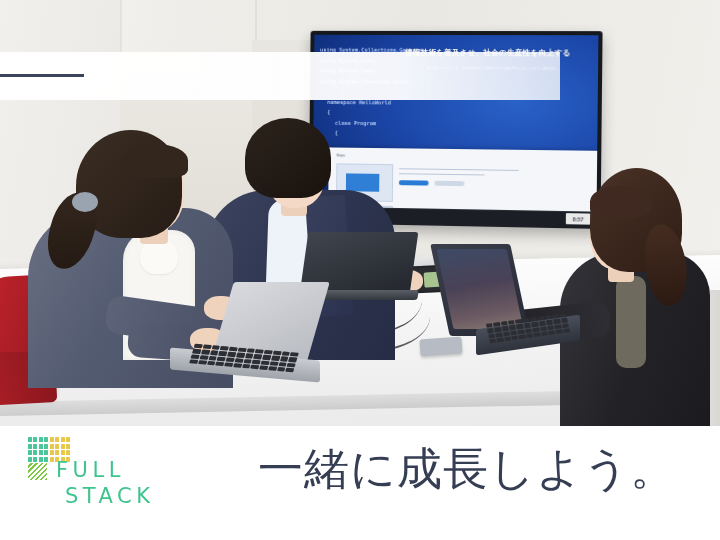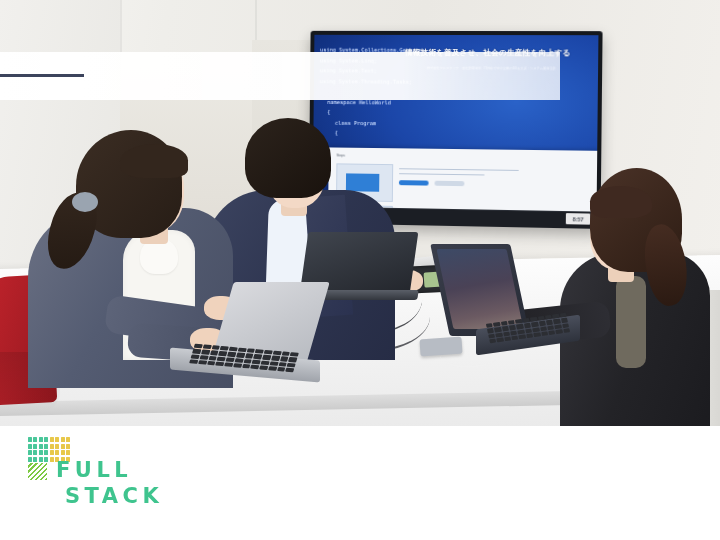--- a/index.html
+++ b/index.html
@@ -166,21 +166,21 @@
 
   
   .logo{position:absolute;left:28px;top:437px;width:200px;height:70px;}
   .logo-mark{position:absolute;left:0;top:0;width:42px;height:42px;}
   .dotgrid{position:absolute;left:0;top:0;width:42px;height:25px;
            display:grid;grid-template-columns:repeat(8,1fr);grid-template-rows:repeat(4,1fr);gap:1.6px;}
   .dotgrid i{display:block;border-radius:.5px;}
   .stripes{position:absolute;left:0;top:26px;width:19px;height:17px;overflow:hidden;
            background:repeating-linear-gradient(-45deg,#7dc943 0 1.8px,#ffffff 1.8px 3.6px);}
   .logo-text{position:absolute;left:28px;top:20px;
-             font-family:"DejaVu Sans","Liberation Sans",sans-serif;font-weight:bold;
+             font-family:"DejaVu Sans","Liberation Sans",sans-serif;font-weight:normal;
              font-size:21px;line-height:1.25;letter-spacing:4.5px;color:#3fc48e;}
   .logo-text .l2{display:block;padding-left:9px;text-align:right;}
 </style>
 </head>
 <body>
 
 <div id="stage">
 
   <div class="photo">
 
@@ -421,20 +421,21 @@
 
     <div style="position:absolute;left:690px;top:290px;width:40px;height:136px;
                 background:linear-gradient(90deg,#e6e5e1,#d4d3cf);z-index:3"></div>
 
   </div>
 
   <div class="top-band"></div>
   <div class="rule"></div>
 
   <div class="bottom-panel"></div>
+  <div class="bottom-title">一緒に成長しよう。</div>
 
   <div class="logo">
     <div class="logo-mark">
       <div class="dotgrid" id="dotgrid">
           <i style="background: rgb(74, 199, 154);"></i>
           <i style="background: rgb(74, 199, 154);"></i>
           <i style="background: rgb(74, 199, 154);"></i>
           <i style="background: rgb(74, 199, 154);"></i>
           <i style="background: rgb(232, 200, 74);"></i>
           <i style="background: rgb(232, 200, 74);"></i>

